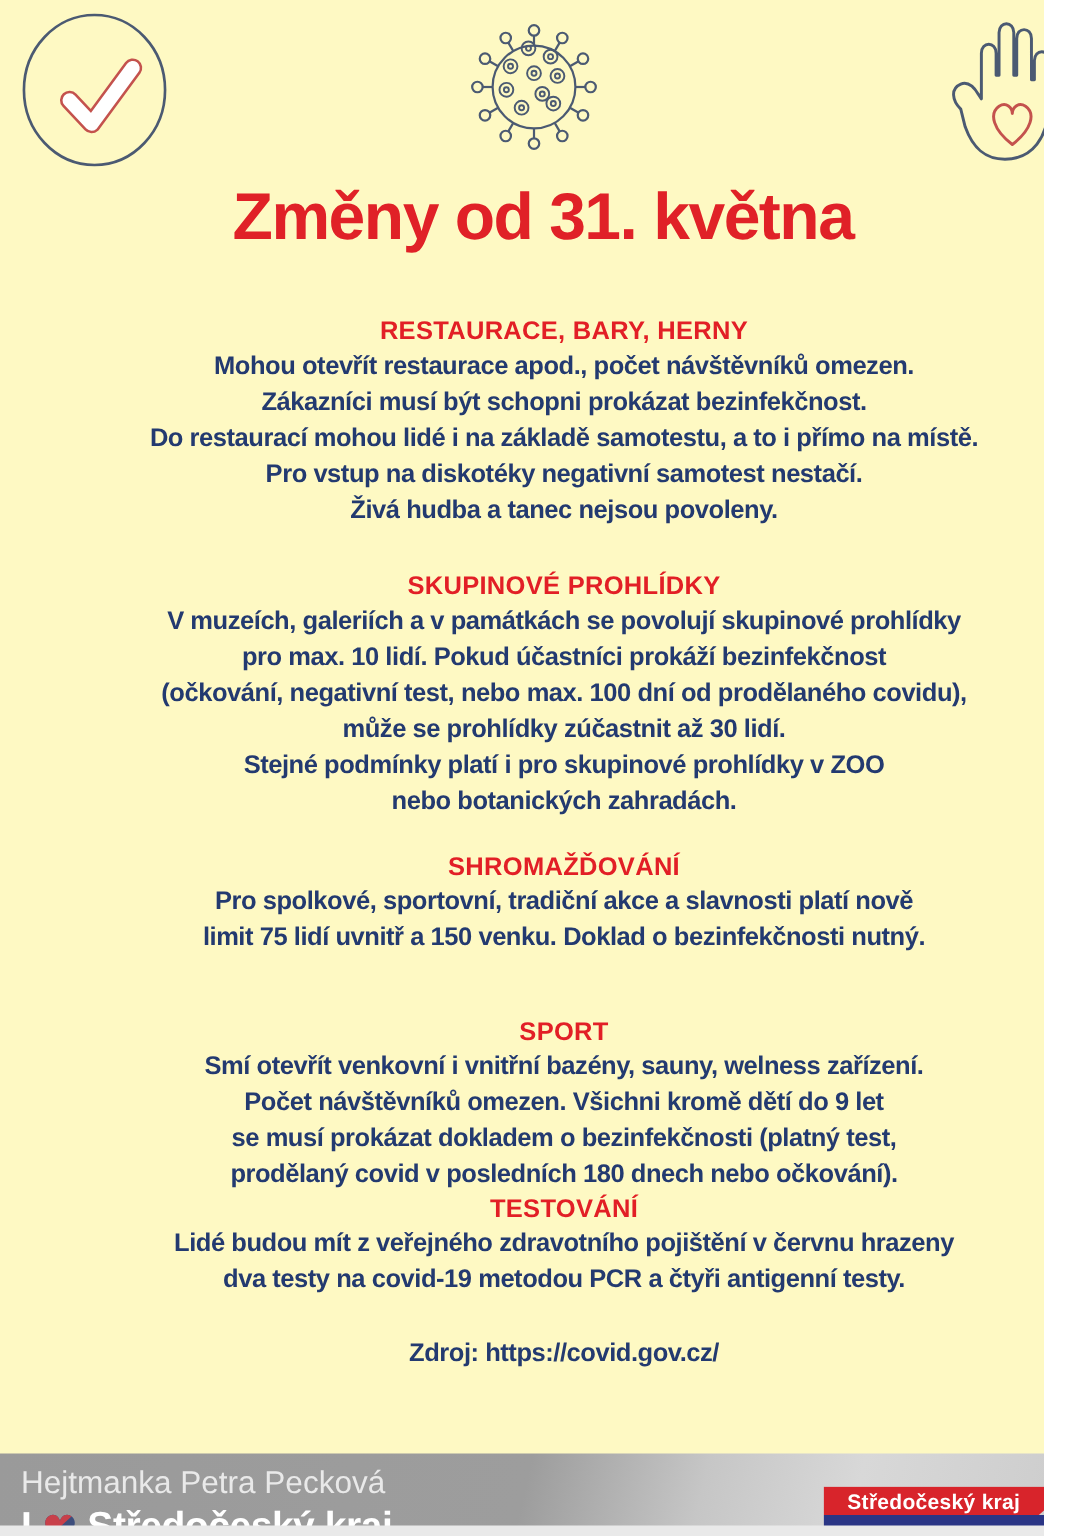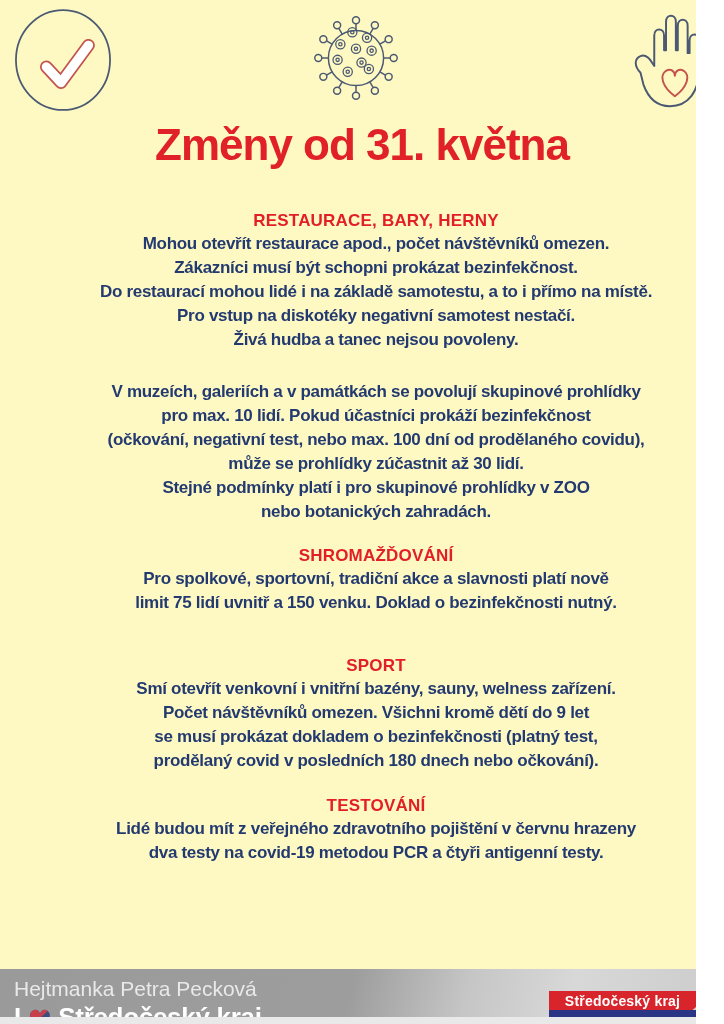--- a/index.html
+++ b/index.html
@@ -23,21 +23,21 @@
   }
   .section-heading {
     font-size:17px; font-weight:bold; color:#e21f26; line-height:22px; letter-spacing:0.2px;
   }
   .section-line {
     font-size:17px; font-weight:bold; color:#233a70; line-height:24px; letter-spacing:-0.3px;
   }
   .sec-1 { margin-bottom:28px; }
   .sec-2 { margin-bottom:21px; }
   .sec-3 { margin-bottom:40px; }
-  .sec-4 { margin-bottom:22px; }
+  .sec-4 { }
   .sec-5 { margin-bottom:27px; }
   .source-line {
     font-size:17px; font-weight:bold; color:#233a70; letter-spacing:-0.3px;
   }
 
   
   .footer-bar {
     position:absolute; left:0; top:969px; width:724px; height:71px;
     background:linear-gradient(103deg,#9a9a9a 0%,#9d9d9d 48%,#c6c6c6 64%,#d8d8d8 78%,#cbcbcb 100%);
   }
@@ -143,20 +143,21 @@
     <div class="section sec-1">
       <div class="section-heading">RESTAURACE, BARY, HERNY</div>
       <div class="section-line">Mohou otevřít restaurace apod., počet návštěvníků omezen.</div>
       <div class="section-line">Zákazníci musí být schopni prokázat bezinfekčnost.</div>
       <div class="section-line">Do restaurací mohou lidé i na základě samotestu, a to i přímo na místě.</div>
       <div class="section-line">Pro vstup na diskotéky negativní samotest nestačí.</div>
       <div class="section-line">Živá hudba a tanec nejsou povoleny.</div>
     </div>
 
     <div class="section sec-2">
+      <div class="section-heading">SKUPINOVÉ PROHLÍDKY</div>
       <div class="section-line">V muzeích, galeriích a v památkách se povolují skupinové prohlídky</div>
       <div class="section-line">pro max. 10 lidí. Pokud účastníci prokáží bezinfekčnost</div>
       <div class="section-line">(očkování, negativní test, nebo max. 100 dní od prodělaného covidu),</div>
       <div class="section-line">může se prohlídky zúčastnit až 30 lidí.</div>
       <div class="section-line">Stejné podmínky platí i pro skupinové prohlídky v ZOO</div>
       <div class="section-line">nebo botanických zahradách.</div>
     </div>
 
     <div class="section sec-3">
       <div class="section-heading">SHROMAŽĎOVÁNÍ</div>
@@ -171,20 +172,21 @@
       <div class="section-line">se musí prokázat dokladem o bezinfekčnosti (platný test,</div>
       <div class="section-line">prodělaný covid v posledních 180 dnech nebo očkování).</div>
     </div>
 
     <div class="section sec-5">
       <div class="section-heading">TESTOVÁNÍ</div>
       <div class="section-line">Lidé budou mít z veřejného zdravotního pojištění v červnu hrazeny</div>
       <div class="section-line">dva testy na covid-19 metodou PCR a čtyři antigenní testy.</div>
     </div>
 
+    <div class="source-line">Zdroj: https://covid.gov.cz/</div>
   </div>
 
   <div class="footer-bar">
     <div class="footer-left">
       <div class="owner-line">Hejtmanka Petra Pecková</div>
       <div class="brand-line">
         <span class="brand-prefix">I</span>
         <span class="brand-heart">
           <svg viewBox="0 0 24 22" width="28" height="26">
             <defs>

